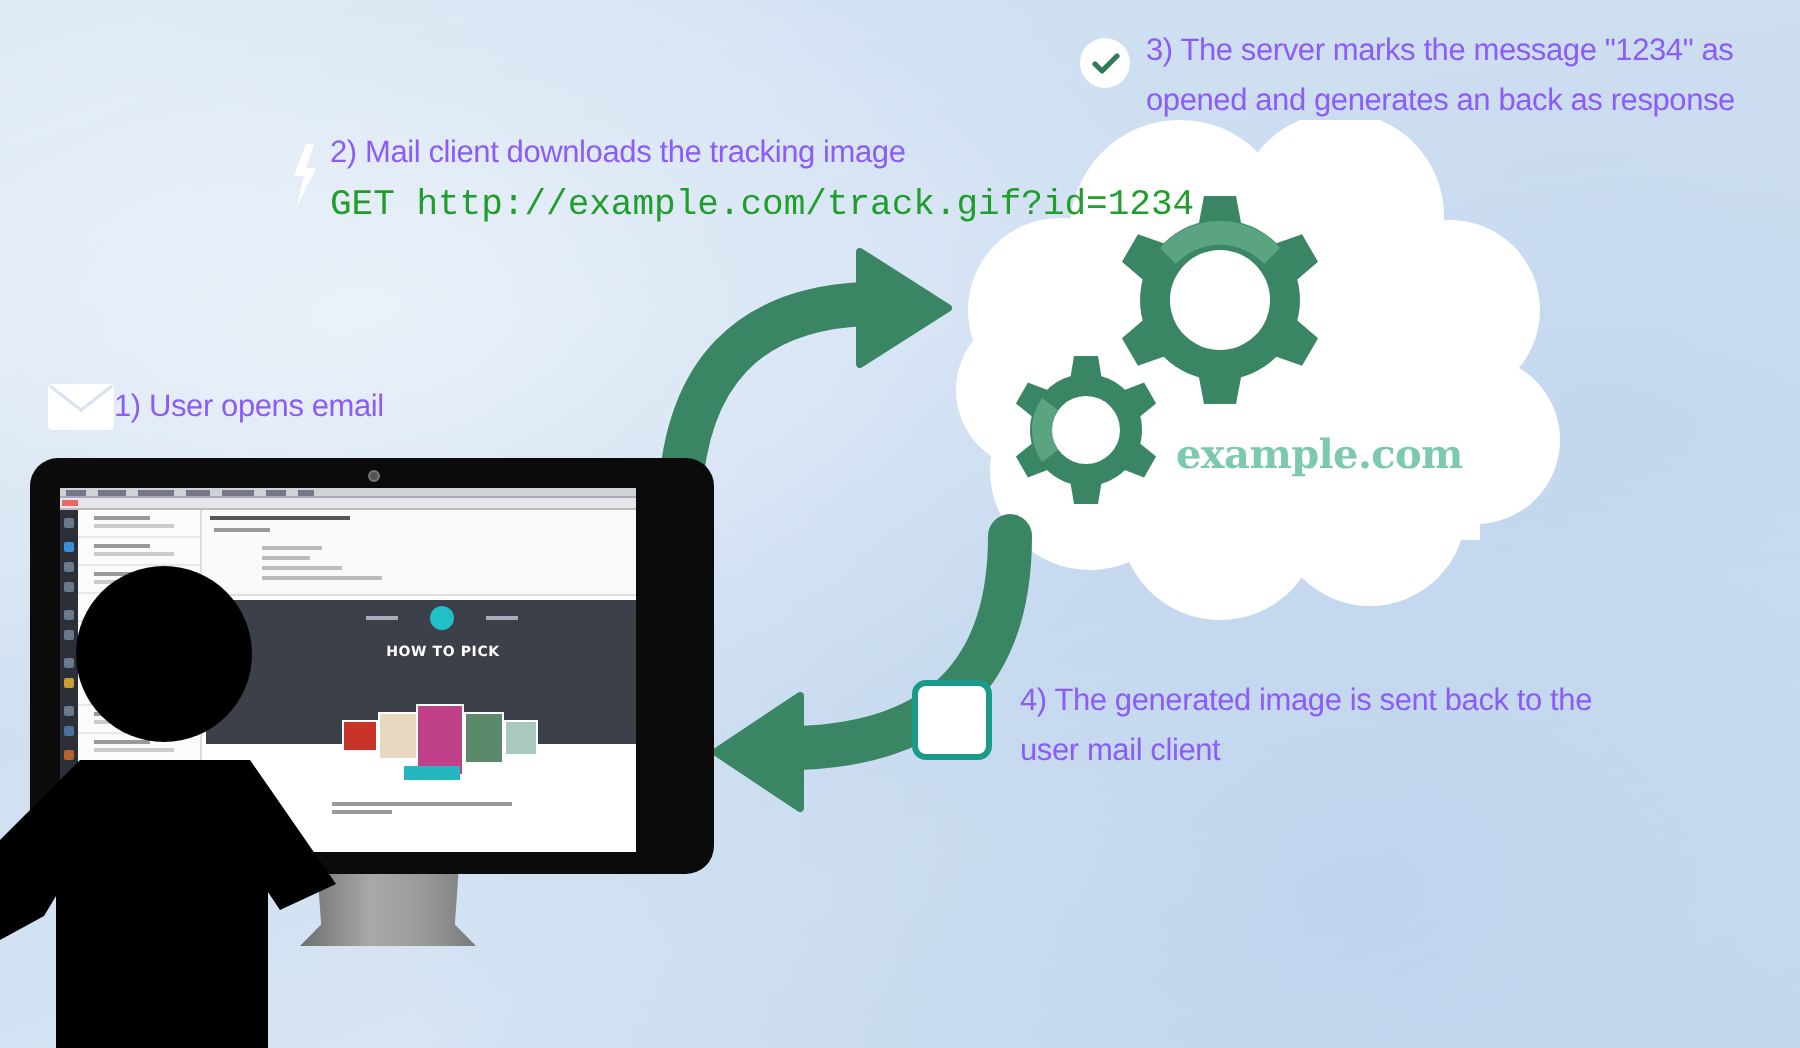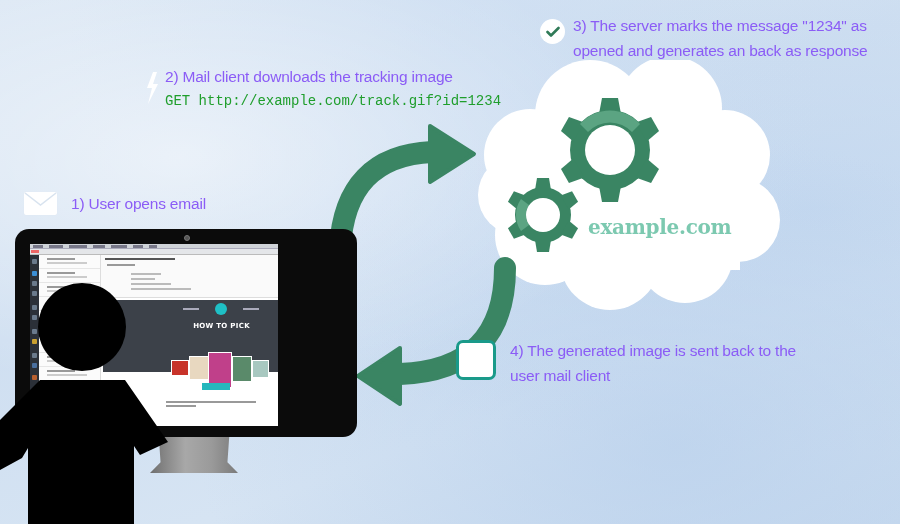--- a/index.html
+++ b/index.html
@@ -17,27 +17,27 @@
     .abs { position: absolute; }
     .label {
       font-family: "Liberation Sans", sans-serif;
       font-size: 15.5px;
       color: #8b5cf6;
       line-height: 22px;
       letter-spacing: -0.2px;
     }
     .code {
       font-family: "Liberation Mono", monospace;
-      font-size: 14px;
+      font-size: 18px;
       color: #1f9e2c;
       letter-spacing: 0px;
     }
 
     
-    #step1 { left: 24px; top: 192px; display: flex; align-items: center; gap: 14px; }
+    #step1 { left: 24px; top: 192px; display: flex; align-items: center; }
     .envelope {
       width: 33px; height: 23px; background: #fff; position: relative; border-radius: 2px;
       box-shadow: 0 0 1px rgba(0,0,0,0.05);
     }
     .envelope svg { position: absolute; left: 0; top: 0; }
 
     
     #step2 { left: 145px; top: 66px; }
     #step2 .title { position: absolute; left: 20px; top: 0; white-space: nowrap; }
     #step2 .code { position: absolute; left: 20px; top: 27px; white-space: nowrap; }
@@ -72,21 +72,21 @@
     
     #monitor {
       left: 15px; top: 229px; width: 342px; height: 208px; background: #0b0b0b;
       border-radius: 14px;
     }
     .camera {
       position: absolute; left: 169px; top: 6px; width: 6px; height: 6px; border-radius: 50%;
       background: #555; border: 1px solid #777;
     }
     #screen {
-      position: absolute; left: 15px; top: 15px; width: 248px; height: 182px; background: #f2f2f2;
+      position: absolute; left: 15px; top: 15px; width: 288px; height: 182px; background: #f2f2f2;
       overflow: hidden;
     }
     .menubar {
       position: absolute; left: 0; top: 0; width: 100%; height: 5px; background: #cfd3d8;
       border-bottom: 1px solid #aab;
     }
     .menubar span {
       display: inline-block; height: 3px; background: #778; margin: 1px 3px; vertical-align: top;
     }
     .toolbar {

